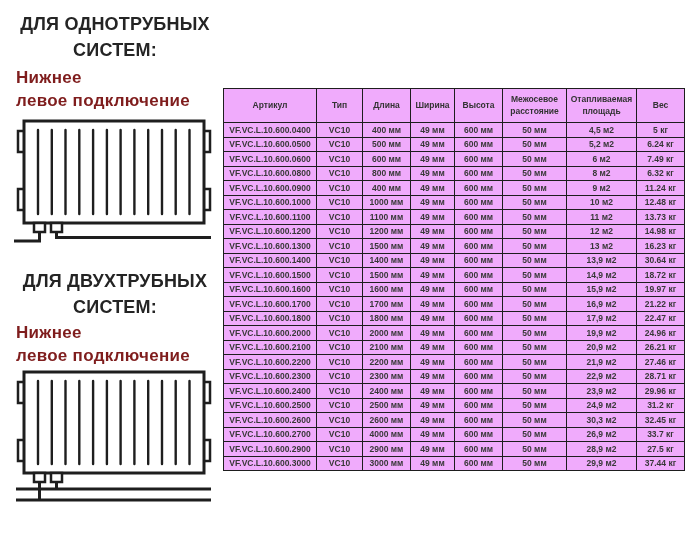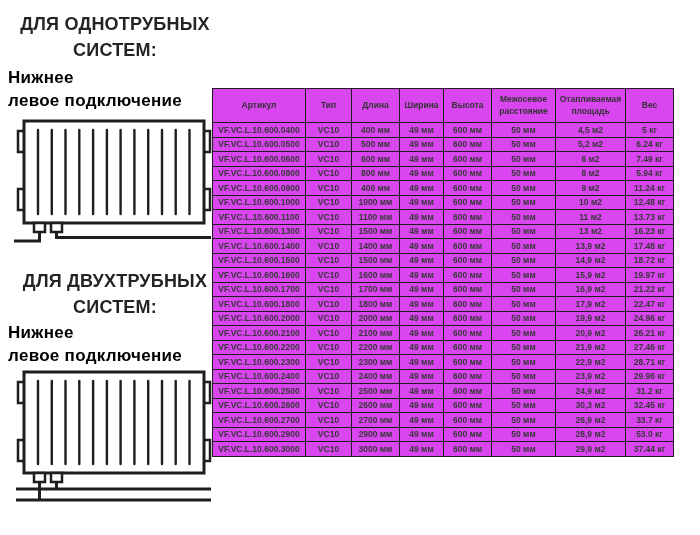--- a/index.html
+++ b/index.html
@@ -15,39 +15,39 @@
 
   
   .left-col { position: absolute; left: 8px; top: 0; width: 214px; height: 535px; }
   .section-heading {
     position: absolute; left: 0; width: 214px;
     font-size: 18px; font-weight: bold; text-align: center;
     line-height: 26px; white-space: pre-line; color: #242424;
     letter-spacing: 0.2px;
   }
   .section-subheading {
-    position: absolute; left: 0; width: 206px;
+    position: absolute; left: 8px; width: 206px;
     font-size: 17px; font-weight: bold; text-align: left;
-    line-height: 23px; white-space: pre-line; color: #000000;
+    line-height: 23px; white-space: pre-line; color: #7f1d1d;
     letter-spacing: 0.3px;
   }
   .heading-1 { top: 11px; }
   .subheading-1 { top: 66px; }
   .diagram-1 { position: absolute; left: 6px; top: 117px; }
   .heading-2 { top: 268px; }
   .subheading-2 { top: 321px; }
   .diagram-2 { position: absolute; left: 6px; top: 370px; }
   .diagram svg { display: block; }
 
   
   .spec-table {
-    position: absolute; left: 212px; top: 88px;
+    position: absolute; left: 223px; top: 88px;
     border-collapse: collapse; table-layout: fixed;
     width: 461px;
-    background: #d946ef;
+    background: #f0abfc;
   }
   .spec-table th, .spec-table td {
     border: 1.6px solid #1e1e1e;
     font-weight: bold;
     text-align: center; vertical-align: middle;
     overflow: hidden; white-space: nowrap;
   }
   .spec-table th {
     height: 34px; font-size: 8.5px; line-height: 1.3;
     color: #333333; white-space: normal; padding: 1px 2px;
@@ -187,21 +187,21 @@
           <td>7.49 кг</td>
         </tr>
         <tr>
           <td>VF.VC.L.10.600.0800</td>
           <td>VC10</td>
           <td>800 мм</td>
           <td>49 мм</td>
           <td>600 мм</td>
           <td>50 мм</td>
           <td>8 м2</td>
-          <td>5.94 кг</td>
+          <td>6.32 кг</td>
         </tr>
         <tr>
           <td>VF.VC.L.10.600.0900</td>
           <td>VC10</td>
           <td>400 мм</td>
           <td>49 мм</td>
           <td>600 мм</td>
           <td>50 мм</td>
           <td>9 м2</td>
           <td>11.24 кг</td>
@@ -220,38 +220,48 @@
           <td>VF.VC.L.10.600.1100</td>
           <td>VC10</td>
           <td>1100 мм</td>
           <td>49 мм</td>
           <td>600 мм</td>
           <td>50 мм</td>
           <td>11 м2</td>
           <td>13.73 кг</td>
         </tr>
         <tr>
+          <td>VF.VC.L.10.600.1200</td>
+          <td>VC10</td>
+          <td>1200 мм</td>
+          <td>49 мм</td>
+          <td>600 мм</td>
+          <td>50 мм</td>
+          <td>12 м2</td>
+          <td>14.98 кг</td>
+        </tr>
+        <tr>
           <td>VF.VC.L.10.600.1300</td>
           <td>VC10</td>
           <td>1500 мм</td>
           <td>49 мм</td>
           <td>600 мм</td>
           <td>50 мм</td>
           <td>13 м2</td>
           <td>16.23 кг</td>
         </tr>
         <tr>
           <td>VF.VC.L.10.600.1400</td>
           <td>VC10</td>
           <td>1400 мм</td>
           <td>49 мм</td>
           <td>600 мм</td>
           <td>50 мм</td>
           <td>13,9 м2</td>
-          <td>17.48 кг</td>
+          <td>30.64 кг</td>
         </tr>
         <tr>
           <td>VF.VC.L.10.600.1500</td>
           <td>VC10</td>
           <td>1500 мм</td>
           <td>49 мм</td>
           <td>600 мм</td>
           <td>50 мм</td>
           <td>14,9 м2</td>
           <td>18.72 кг</td>
@@ -352,36 +362,36 @@
           <td>2600 мм</td>
           <td>49 мм</td>
           <td>600 мм</td>
           <td>50 мм</td>
           <td>30,3 м2</td>
           <td>32.45 кг</td>
         </tr>
         <tr>
           <td>VF.VC.L.10.600.2700</td>
           <td>VC10</td>
-          <td>2700 мм</td>
+          <td>4000 мм</td>
           <td>49 мм</td>
           <td>600 мм</td>
           <td>50 мм</td>
           <td>26,9 м2</td>
           <td>33.7 кг</td>
         </tr>
         <tr>
           <td>VF.VC.L.10.600.2900</td>
           <td>VC10</td>
           <td>2900 мм</td>
           <td>49 мм</td>
           <td>600 мм</td>
           <td>50 мм</td>
           <td>28,9 м2</td>
-          <td>53.0 кг</td>
+          <td>27.5 кг</td>
         </tr>
         <tr>
           <td>VF.VC.L.10.600.3000</td>
           <td>VC10</td>
           <td>3000 мм</td>
           <td>49 мм</td>
           <td>600 мм</td>
           <td>50 мм</td>
           <td>29,9 м2</td>
           <td>37.44 кг</td>

